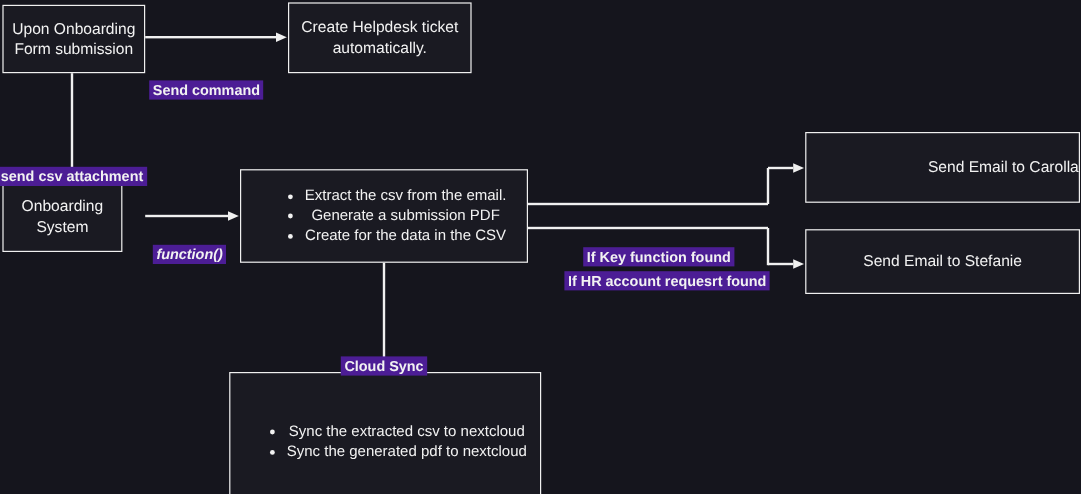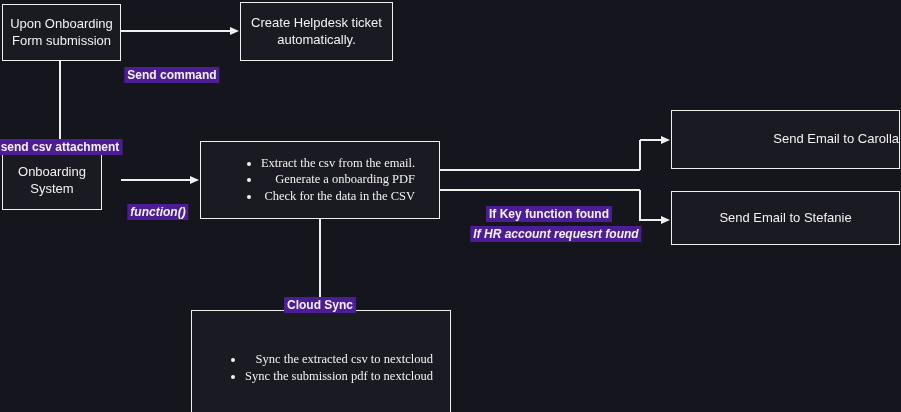--- a/index.html
+++ b/index.html
@@ -17,21 +17,21 @@
   }
   #node-upon{left:2px;top:4px;width:119px;height:57px;}
   #node-helpdesk{left:240px;top:2px;width:153px;height:59px;}
   #node-system{left:2px;top:151px;width:100px;height:59px;}
   #node-process{left:200px;top:141px;width:240px;height:78px;}
   #node-carolla{left:671px;top:110px;width:229px;height:59px;justify-content:flex-end;}
   #node-stefanie{left:671px;top:191px;width:229px;height:54px;}
   #node-sync{left:191px;top:310px;width:260px;height:116px;}
   .node ul{
     list-style:disc;margin:0;padding:0 6px 0 42px;
-    text-align:right;font-size:12.5px;line-height:1.24;font-family:Liberation Serif, serif;
+    text-align:center;font-size:12.5px;line-height:1.24;
   }
   .node ul li{padding:0;margin:1px 0;}
   .hline{position:absolute;height:1.5px;background:#f0f0f0;}
   .vline{position:absolute;width:1.5px;background:#f0f0f0;}
   .arrow-right{
     position:absolute;width:0;height:0;
     border-top:4.5px solid transparent;border-bottom:4.5px solid transparent;
     border-left:9px solid #f0f0f0;
   }
   .arrow-down{
@@ -58,37 +58,37 @@
     <span>Create Helpdesk ticket automatically.</span>
   </div>
 
   <div class="node" id="node-system">
     <span>Onboarding System</span>
   </div>
 
   <div class="node" id="node-process">
     <ul>
       <li>Extract the csv from the email.</li>
-      <li>Generate a onboarding PDF</li>
-      <li>Check for the data in the CSV</li>
+      <li>Generate a submission PDF</li>
+      <li>Create for the data in the CSV</li>
     </ul>
   </div>
 
   <div class="node" id="node-carolla">
     <span>Send Email to Carolla</span>
   </div>
 
   <div class="node" id="node-stefanie">
     <span>Send Email to Stefanie</span>
   </div>
 
   <div class="node" id="node-sync">
     <ul>
       <li>Sync the extracted csv to nextcloud</li>
-      <li>Sync the submission pdf to nextcloud</li>
+      <li>Sync the generated pdf to nextcloud</li>
     </ul>
   </div>
 
   <div class="hline" style="left:121px;top:30.25px;width:110px;"></div>
   <div class="arrow-right" style="left:230px;top:26.5px;"></div>
   <span class="edge-label" style="left:172px;top:31px;">Send command</span>
 
   <div class="vline" style="left:59.25px;top:61px;height:81px;"></div>
   <div class="arrow-down" style="left:56px;top:141px;"></div>
   <span class="edge-label" style="left:60px;top:103px;">send csv attachment</span>
@@ -100,19 +100,19 @@
   <div class="hline" style="left:440px;top:169.25px;width:200px;"></div>
   <div class="vline" style="left:639.25px;top:140px;height:30px;"></div>
   <div class="hline" style="left:640px;top:139.25px;width:21px;"></div>
   <div class="arrow-right" style="left:661px;top:135.5px;"></div>
   <span class="edge-label" style="left:549px;top:170px;">If Key function found</span>
 
   <div class="hline" style="left:440px;top:189.25px;width:200px;"></div>
   <div class="vline" style="left:639.25px;top:190px;height:31px;"></div>
   <div class="hline" style="left:640px;top:219.25px;width:21px;"></div>
   <div class="arrow-right" style="left:661px;top:215.5px;"></div>
-  <span class="edge-label" style="left:556px;top:190px;font-style:italic;">If HR account requesrt found</span>
+  <span class="edge-label" style="left:556px;top:190px;">If HR account requesrt found</span>
 
   <div class="vline" style="left:319.25px;top:219px;height:81px;"></div>
   <div class="arrow-down" style="left:316px;top:299px;"></div>
   <span class="edge-label" style="left:320px;top:261px;text-align:center;">Cloud Sync</span>
 
 </div>
 
 </body></html>

